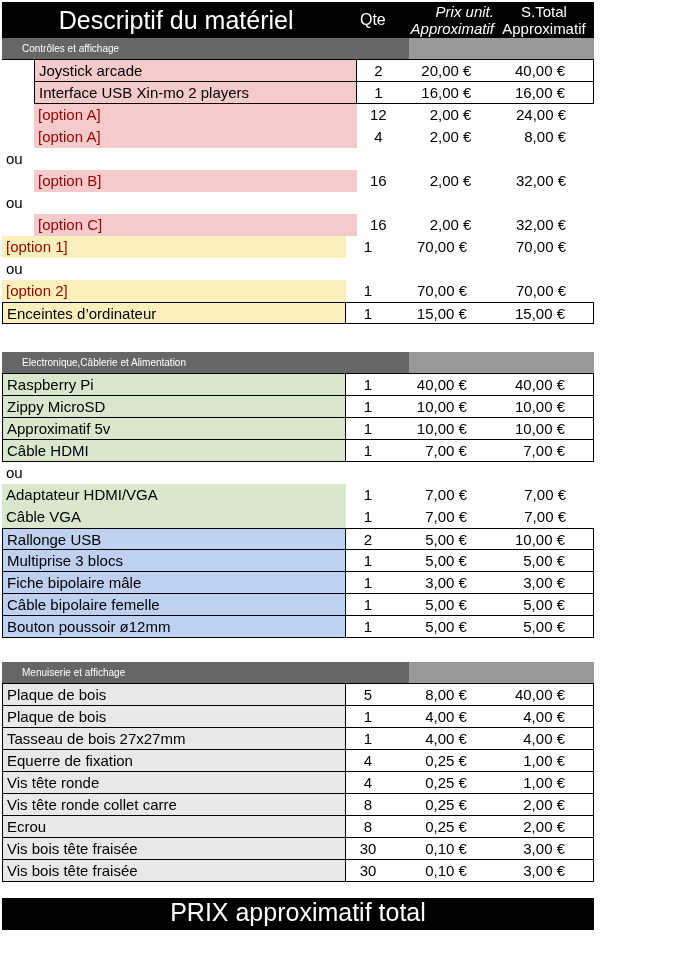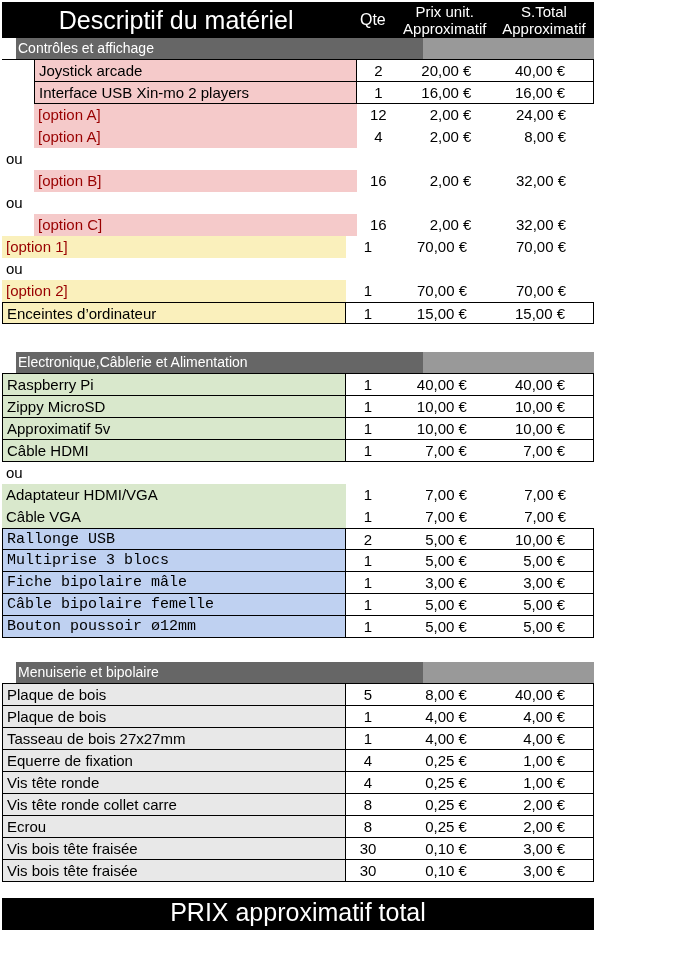--- a/index.html
+++ b/index.html
@@ -3,45 +3,45 @@
 <meta charset="utf-8">
 <style>
   html,body{margin:0;padding:0;background:#fff;}
   body{font-family:"Liberation Sans", sans-serif; color:#000;}
   .page{width:596px;height:969px;background:#fff;box-sizing:border-box;padding:2px;overflow:hidden;}
 
   
   .thead{display:flex;height:36px;background:var(--bar,#000);color:#fff;align-items:center;}
   .th-title{width:407px;text-align:center;font-size:25px;}
   .th-qty{width:53px;text-align:center;font-size:16px;}
-  .th-unit{width:115px;text-align:center;font-size:15px;line-height:17px;}
+  .th-unit{width:115px;text-align:right;font-size:15px;line-height:17px;font-style:italic;}
   .th-total{width:117px;text-align:center;font-size:15px;line-height:17px;}
 
   
   .section-header{display:flex;height:22px;line-height:21px;border-bottom:1px solid #000;box-sizing:border-box;}
-  .sh-desc{width:407px;background:var(--section-dark,#666);color:#fff;padding-left:2px;box-sizing:border-box;font-size:14px;white-space:nowrap;overflow:hidden;margin-left:14px;}
+  .sh-desc{width:407px;background:var(--section-dark,#666);color:#fff;padding-left:20px;box-sizing:border-box;font-size:10px;white-space:nowrap;overflow:hidden;}
   .sh-rest{flex:1;background:var(--section-light,#999);}
 
   
   .row{display:flex;height:22px;line-height:21px;box-sizing:border-box;font-size:15px;}
   .cell{box-sizing:border-box;height:22px;}
   .cell.desc{width:407px;padding-left:4px;overflow:hidden;white-space:nowrap;}
   .cell.qty{width:53px;text-align:center;}
   .cell.unit{width:115px;text-align:right;padding-right:24px;}
   .cell.total{width:117px;text-align:right;padding-right:28px;}
   .cell.rest{flex:1;}
 
   .lbl{display:inline;}
   .opt{color:var(--option-text,#990000);}
   .sub{font-size:12px;margin-left:5px;}
 
   .bg-pink  .desc{background:var(--pink,#f5caca);margin-left:32px;}
   .bg-yellow .desc{background:var(--yellow,#faf0bc);}
   .bg-green .desc{background:var(--green,#d9e8cc);}
-  .bg-blue  .desc{background:var(--blue,#bfd1f1);font-family:Liberation Mono, monospace;}
+  .bg-blue  .desc{background:var(--blue,#bfd1f1);}
   .bg-grey  .desc{background:var(--grey-row,#e8e8e8);}
 
   .b-full .desc{border-left:1px solid #000;border-right:1px solid #000;border-bottom:1px solid #000;}
   .b-full .qty,.b-full .unit{border-bottom:1px solid #000;}
   .b-full .total{border-bottom:1px solid #000;border-right:1px solid #000;}
   .row.top .cell{border-top:1px solid #000;}
 
   .gap{width:100%;}
   .g0{height:28px;}
   .g1{height:24px;}
@@ -224,21 +224,21 @@
         <div class="cell total">5,00 €</div>
       </div>
       <div class="row bg-blue b-full">
         <div class="cell desc"><div class="lbl">Bouton poussoir ø12mm</div><div class="sub">(OPTIONNEL)</div></div>
         <div class="cell qty">1</div>
         <div class="cell unit">5,00 €</div>
         <div class="cell total">5,00 €</div>
       </div>
       <div class="gap g1"></div>
       <div class="section-header">
-        <div class="sh-desc">Menuiserie et bipolaire</div>
+        <div class="sh-desc">Menuiserie et affichage</div>
         <div class="sh-rest"></div>
       </div>
       <div class="row bg-grey b-full">
         <div class="cell desc"><div class="lbl">Plaque de bois</div><div class="sub">(80x60cm, épaisseur 5mm)</div></div>
         <div class="cell qty">5</div>
         <div class="cell unit">8,00 €</div>
         <div class="cell total">40,00 €</div>
       </div>
       <div class="row bg-grey b-full">
         <div class="cell desc"><div class="lbl">Plaque de bois</div><div class="sub">(40x40cm, épaisseur 3mm)</div></div>

